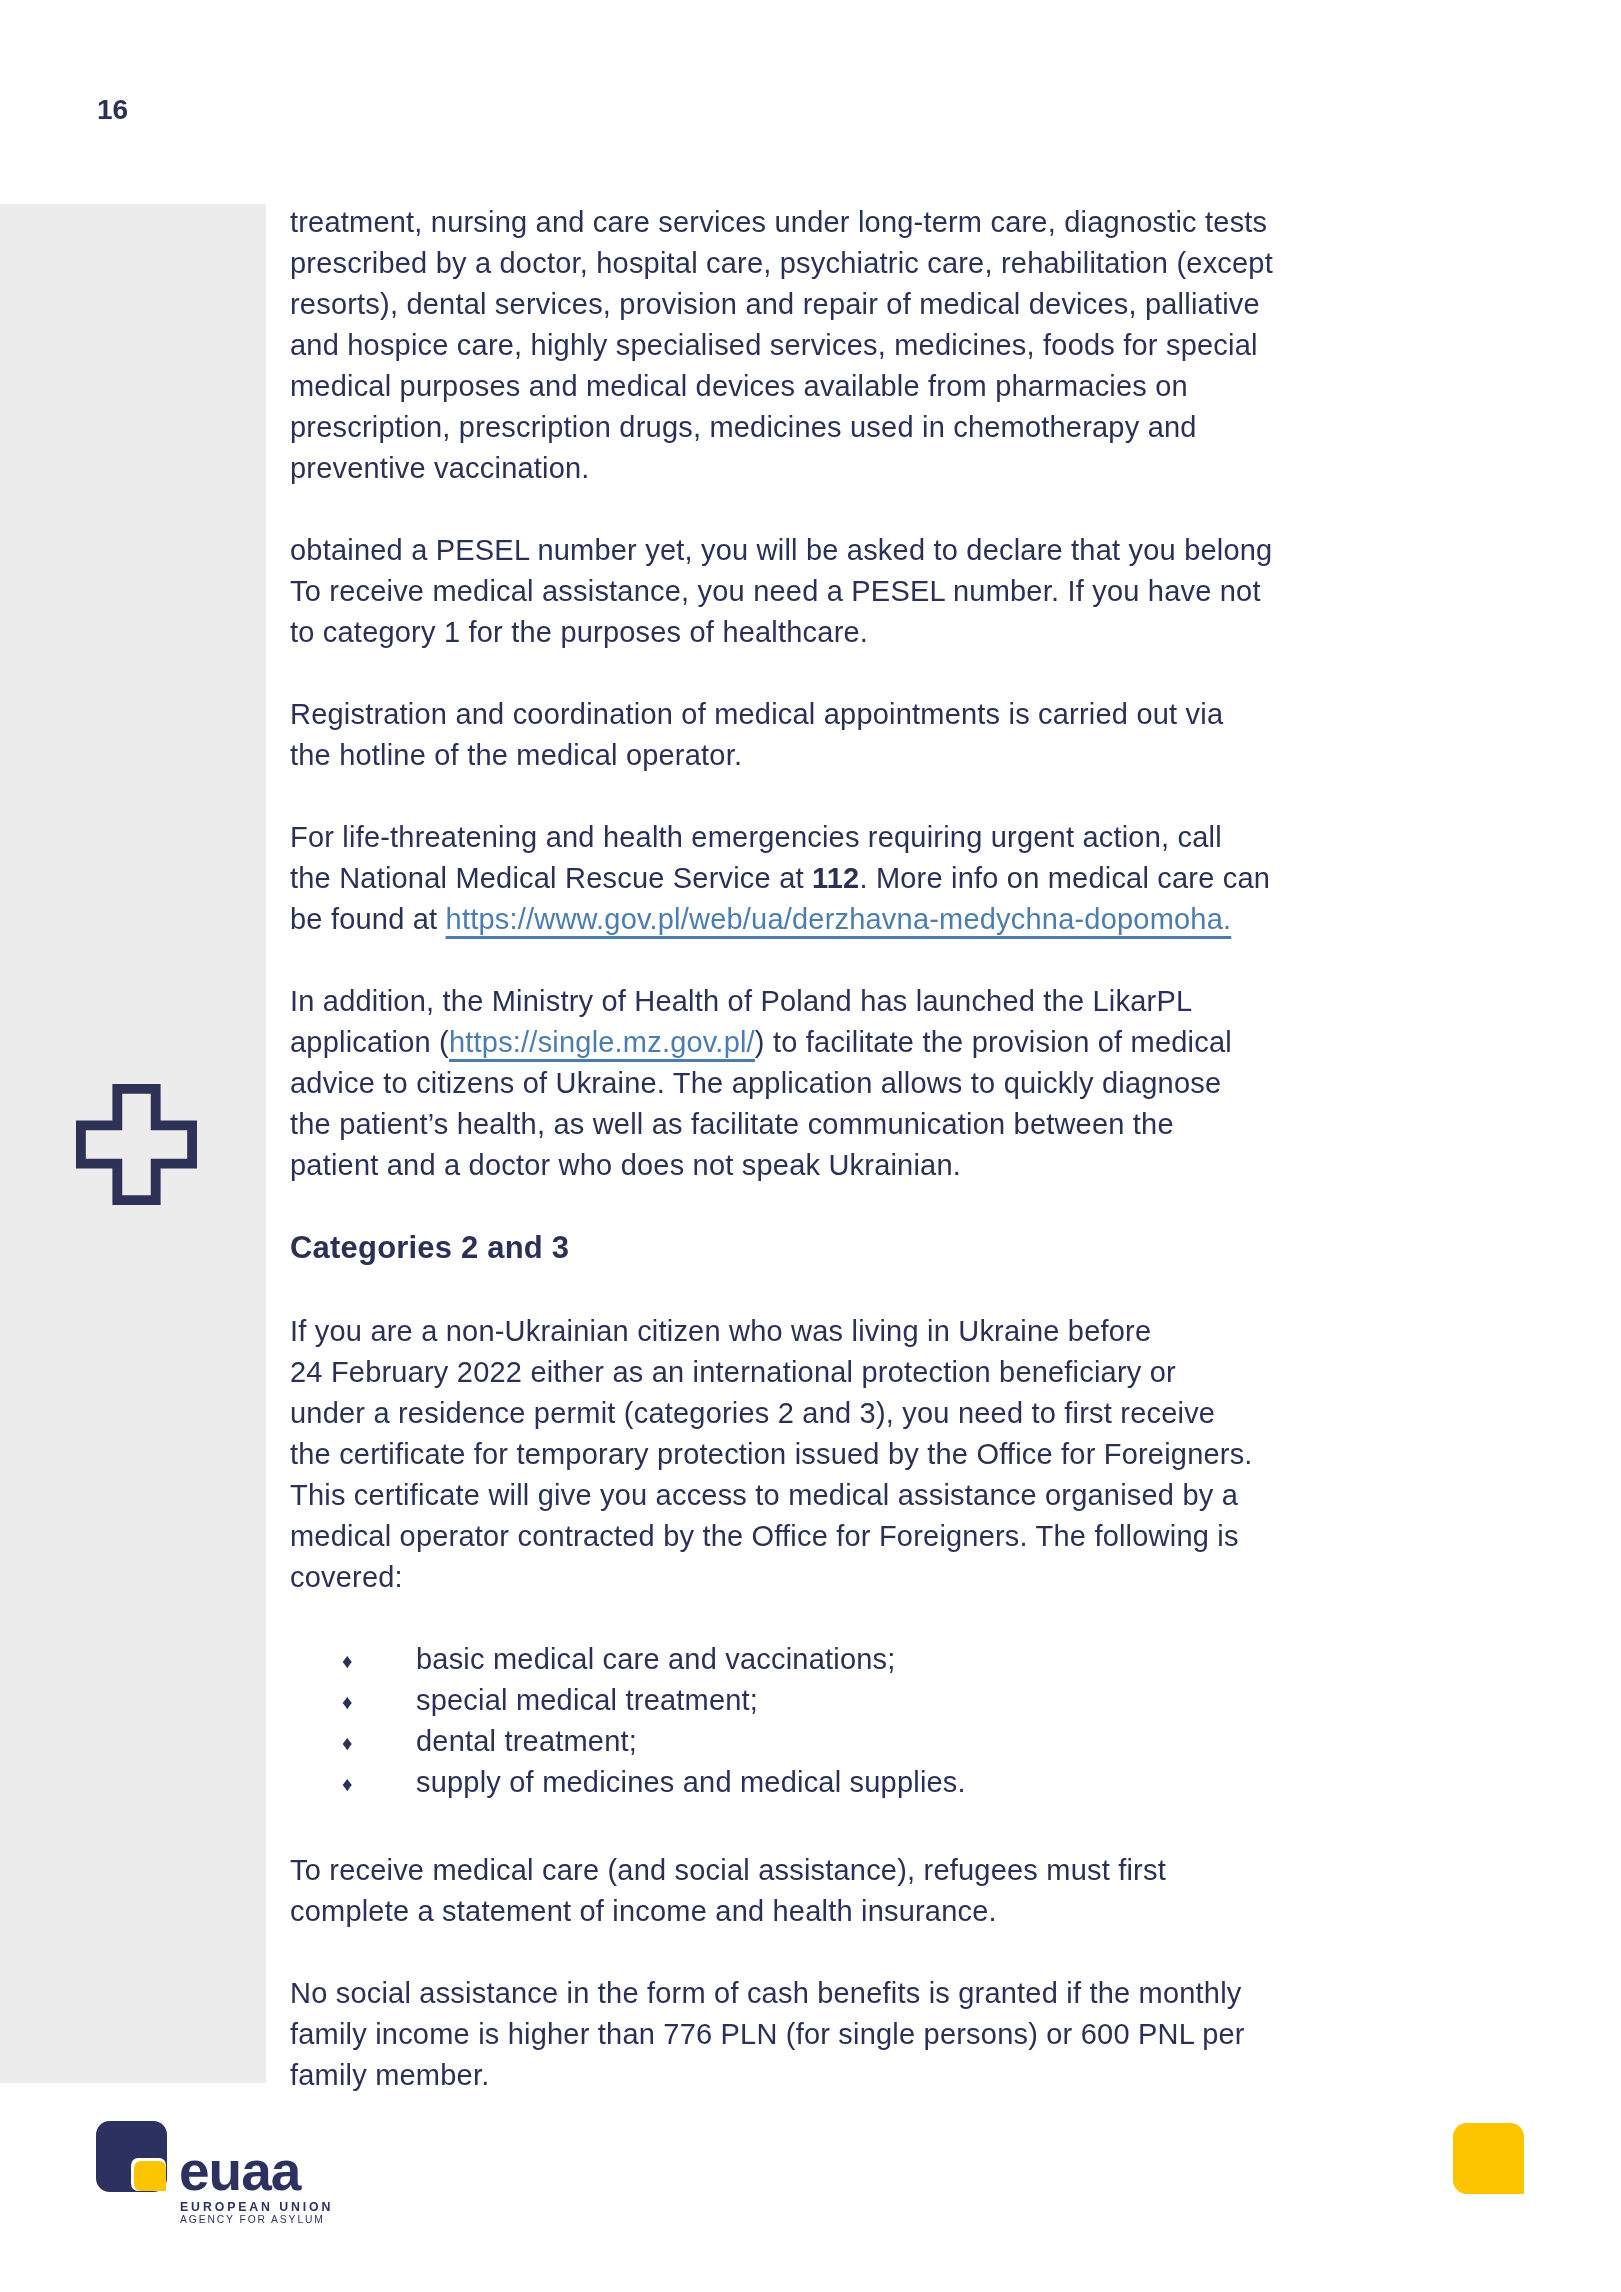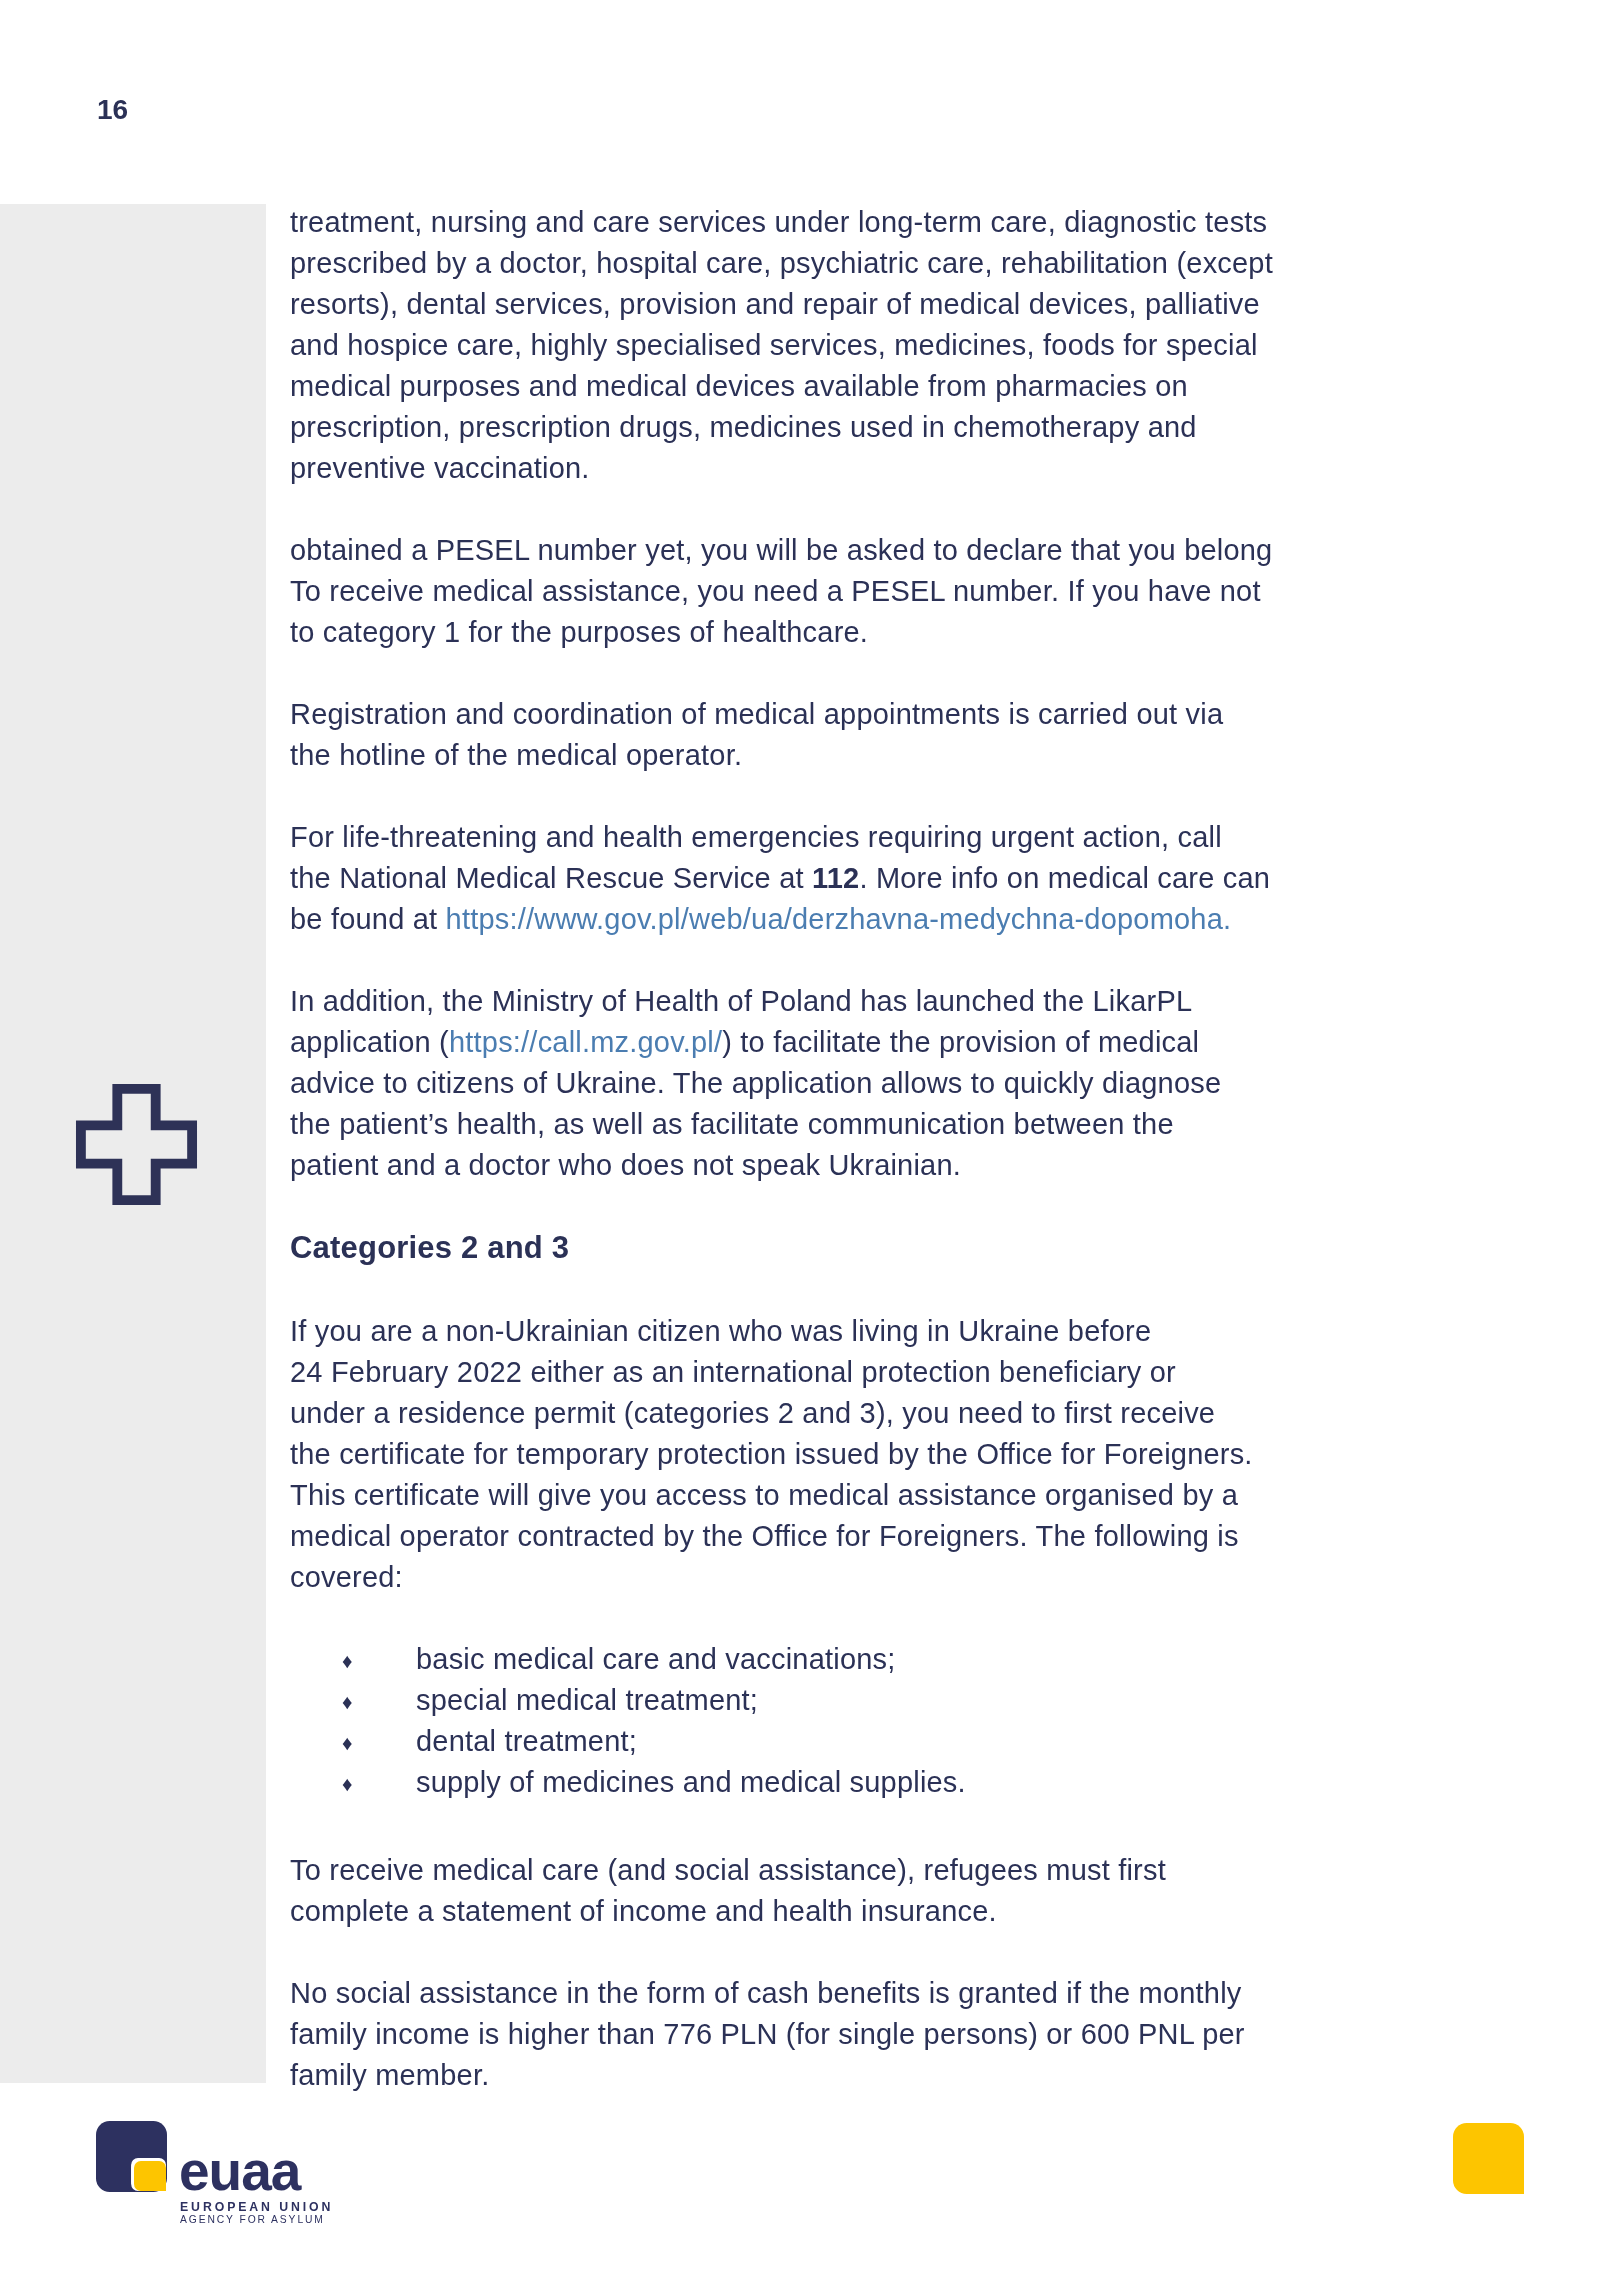--- a/index.html
+++ b/index.html
@@ -25,21 +25,21 @@
     position:absolute; left:290px; top:202px; width:1255px;
     font-size:29px; letter-spacing:0.2px;
   }
   .para { margin:0 0 41px 0; }
   .ln { height:41px; line-height:41px; white-space:nowrap; }
   .heading {
     font-size:31px; font-weight:bold; color:#2B3156;
     height:41px; line-height:41px; margin:12px 0 43px 0; white-space:nowrap;
   }
   .lnk {
-    color:#4B7DB1; 
+    color:#4B7DB1; text-decoration:underline;
     text-underline-offset:6.9px; text-decoration-thickness:2.5px; cursor:pointer;
   }
   .b { font-weight:bold; }
   .bullets { margin:20.6px 0 47px 0; }
   .bullet { position:relative; padding-left:126px; height:41px; line-height:41px; white-space:nowrap; }
   .bullet .diamond {
     position:absolute; left:52px; top:1px; font-size:20.6px; color:#2B3156;
   }
   .logo { position:absolute; left:96px; top:2121px; width:255px; height:113px; }
   .logo-navy {
@@ -106,21 +106,21 @@
   </div>
 
   <div class="para">
     <div class="ln">For life-threatening and health emergencies requiring urgent action, call</div>
     <div class="ln"><span>the National Medical Rescue Service at </span><span class="b">112</span><span>. More info on medical care can</span></div>
     <div class="ln"><span>be found at </span><span class="lnk">https://www.gov.pl/web/ua/derzhavna-medychna-dopomoha.</span></div>
   </div>
 
   <div class="para">
     <div class="ln">In addition, the Ministry of Health of Poland has launched the LikarPL</div>
-    <div class="ln"><span>application (</span><span class="lnk">https://call.mz.gov.pl/</span><span>) to facilitate the provision of medical</span></div>
+    <div class="ln"><span>application (</span><span class="lnk">https://single.mz.gov.pl/</span><span>) to facilitate the provision of medical</span></div>
     <div class="ln">advice to citizens of Ukraine. The application allows to quickly diagnose</div>
     <div class="ln">the patient’s health, as well as facilitate communication between the</div>
     <div class="ln">patient and a doctor who does not speak Ukrainian.</div>
   </div>
 
   <div class="heading">Categories 2 and 3</div>
 
   <div class="para">
     <div class="ln">If you are a non-Ukrainian citizen who was living in Ukraine before</div>
     <div class="ln">24 February 2022 either as an international protection beneficiary or</div>

